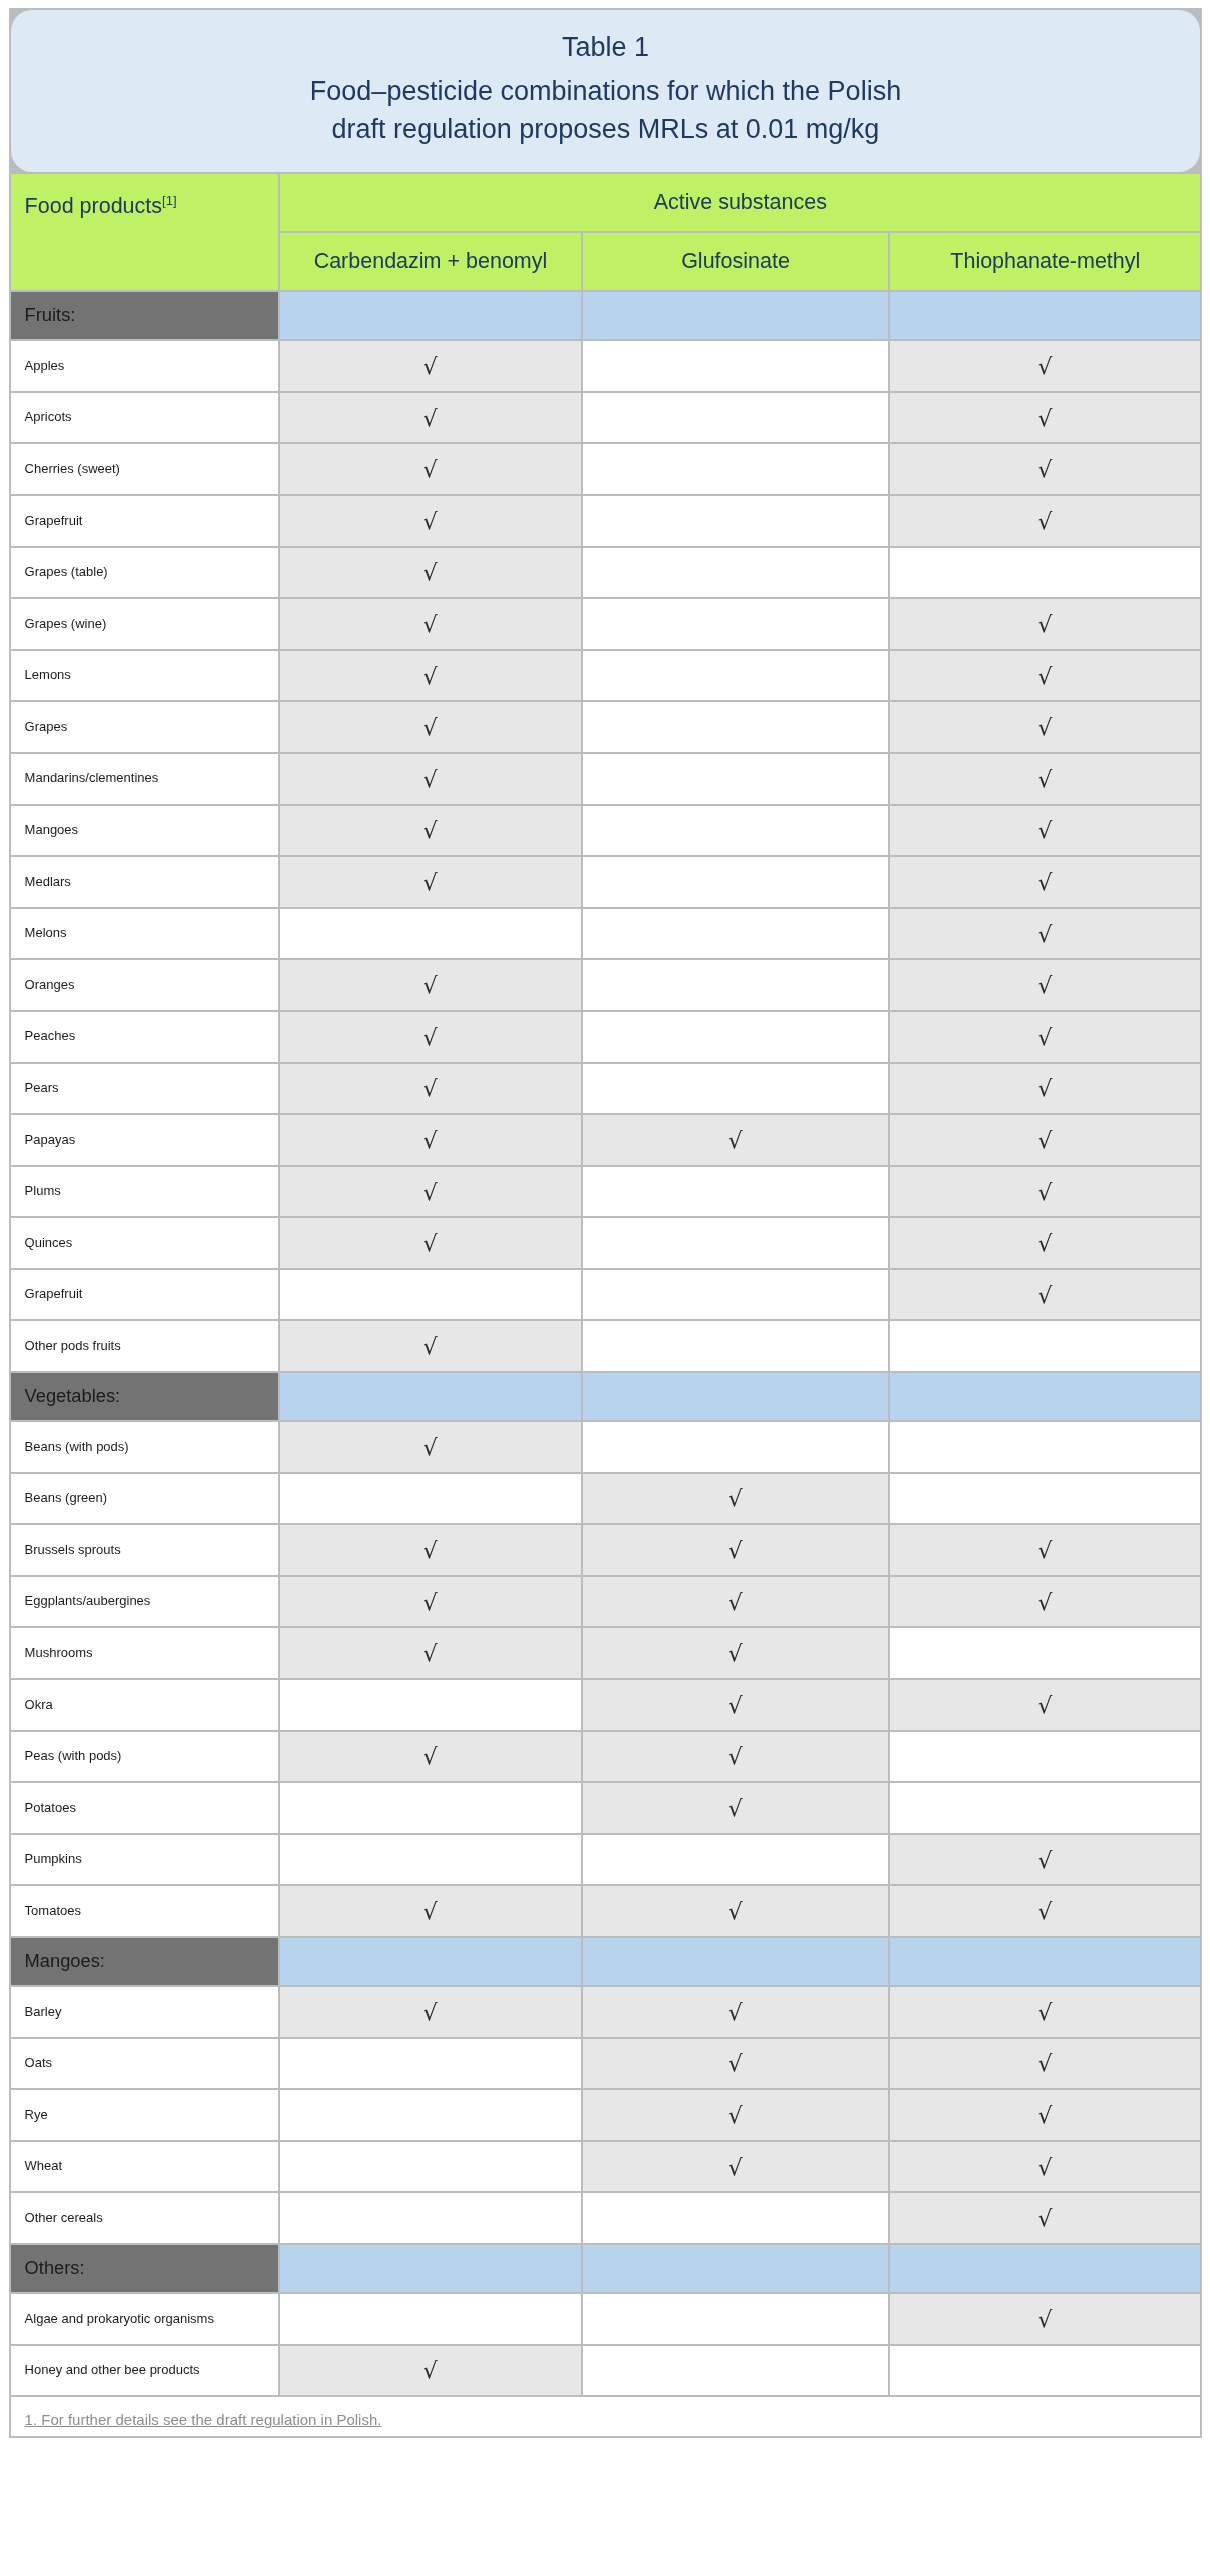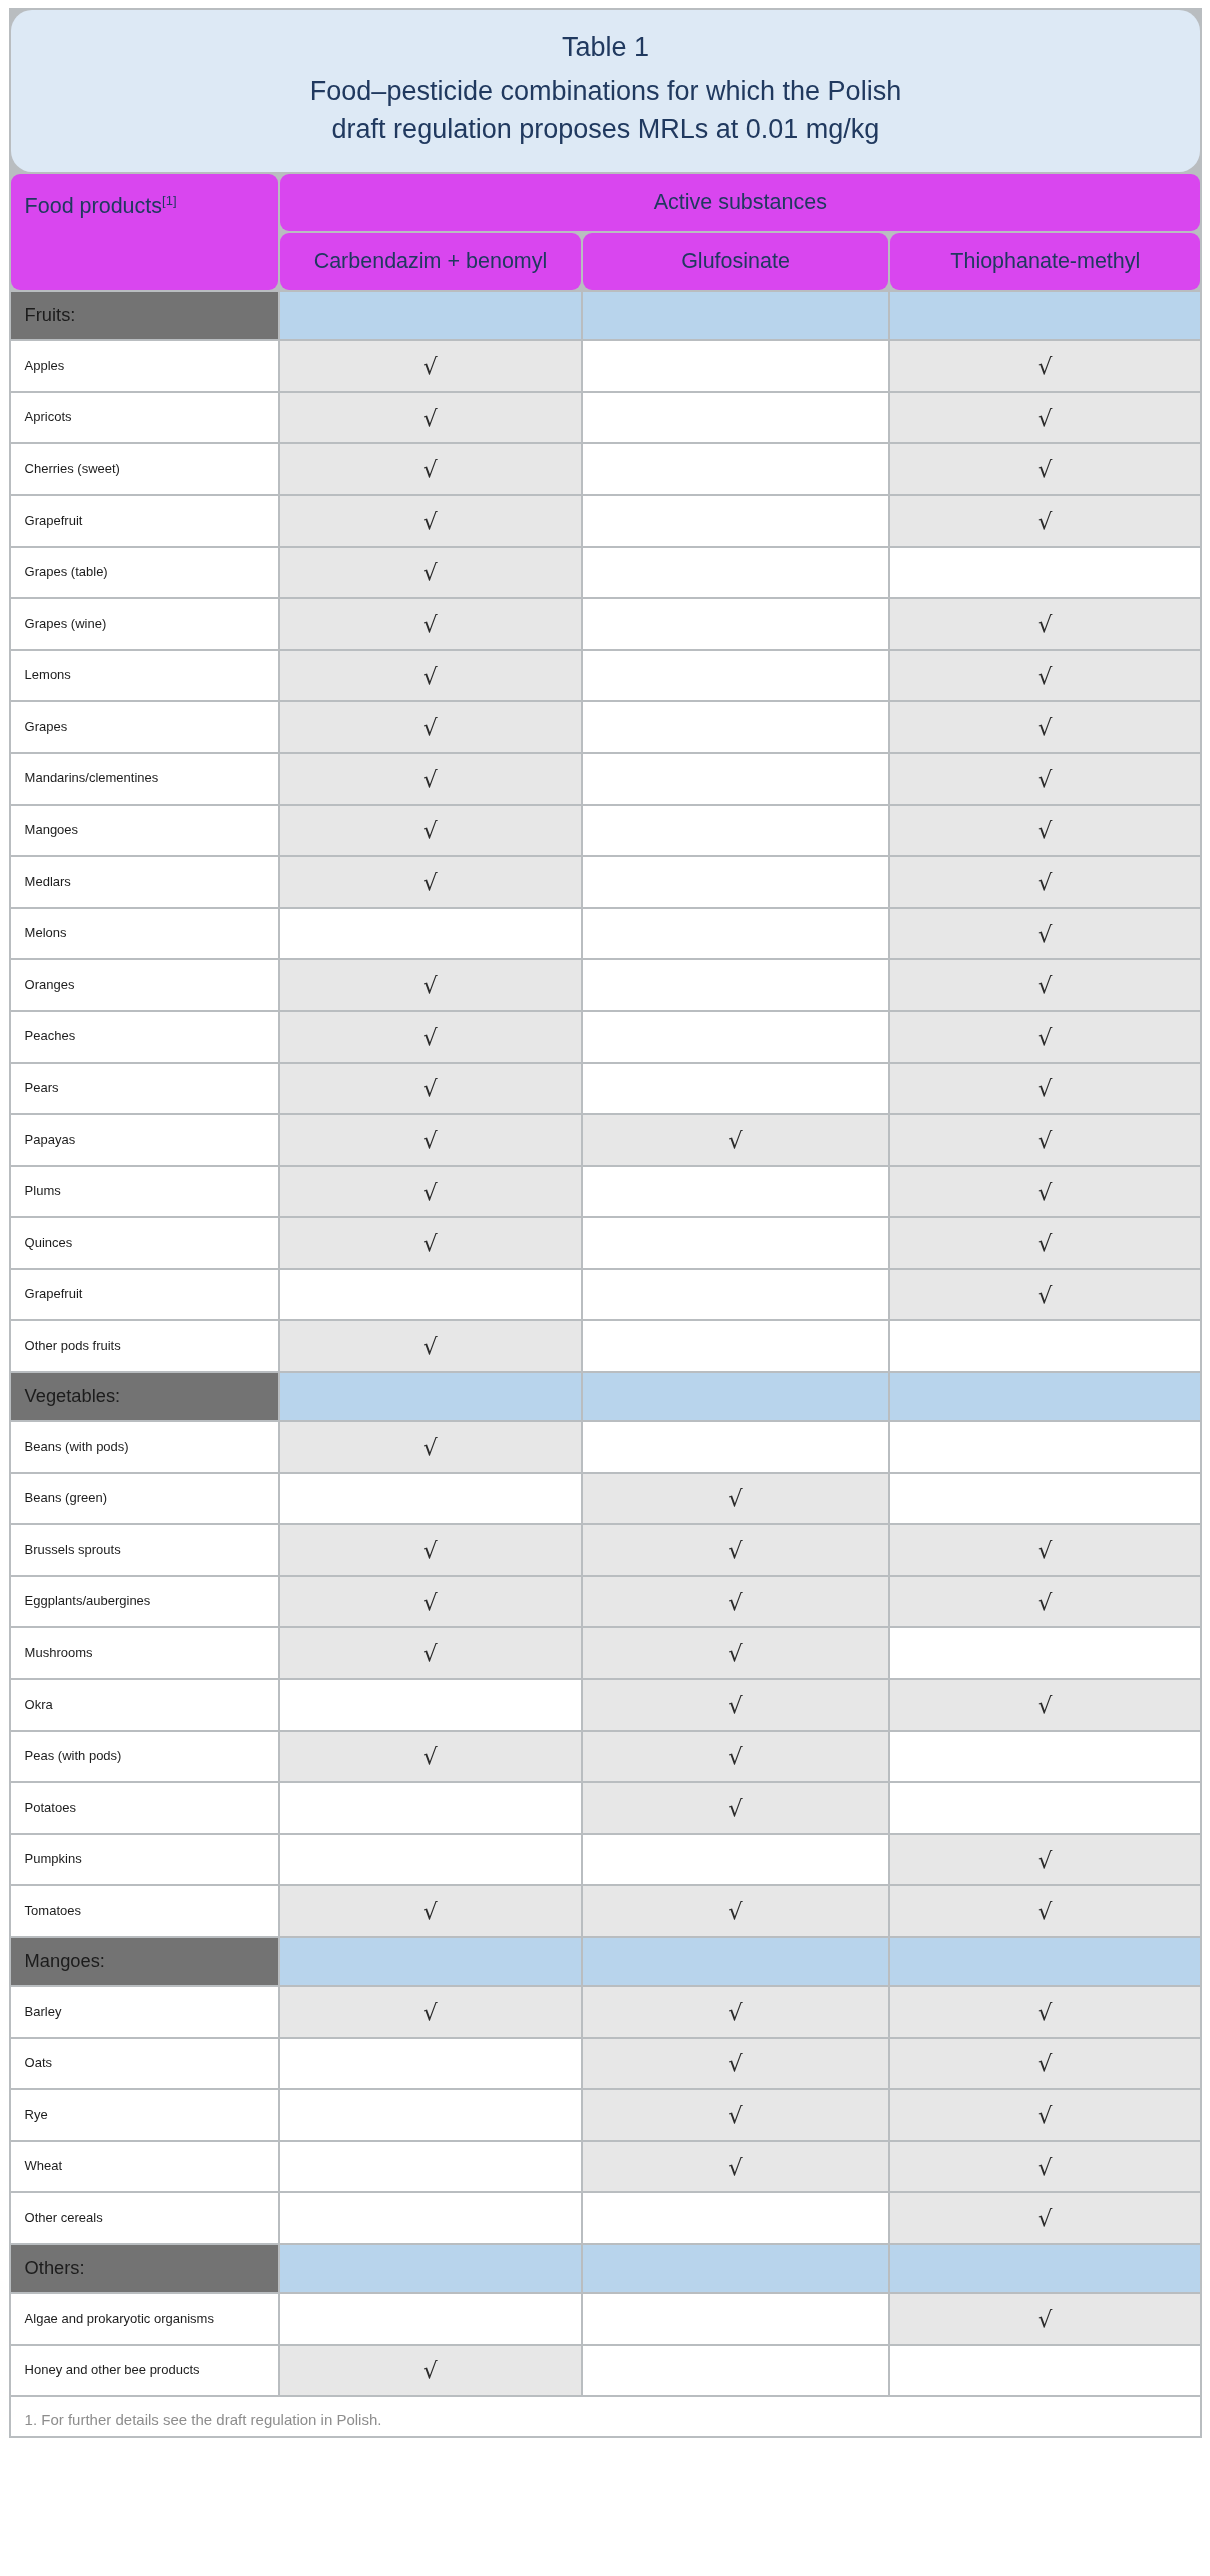--- a/index.html
+++ b/index.html
@@ -42,28 +42,27 @@
     display: block;
     margin-bottom: 5.4px;
   }
   .title-line2 {
     font-size: 27px;
     display: block;
   }
 
   
   .hdr {
-    background: #d946ef;
+    background: #bef264;
     color: #20395f;
     text-align: center;
     vertical-align: middle;
     font-size: 21.5px;
     padding: 14px 7.5px;
     line-height: 1.35;
-    border-radius: 9px;
   }
   .hdr-left {
     text-align: left;
     padding-left: 14px;
     vertical-align: top;
     padding-top: 18.3px;
   }
   .hdr-left .sup {
     font-size: 13px;
     vertical-align: super;
@@ -110,20 +109,21 @@
 
   
   .foot-cell {
     background: #ffffff;
     padding: 12px 14px 5.4px 14px;
   }
   .foot-note {
     color: #8d8d8d;
     font-size: 15px;
     line-height: 1.4;
+    text-decoration: underline;
   }
 </style>
 </head>
 <body>
 
 <div class="table-wrap">
   <table class="main">
     <colgroup>
       <col style="width:22.6%">
       <col style="width:25.4%">

